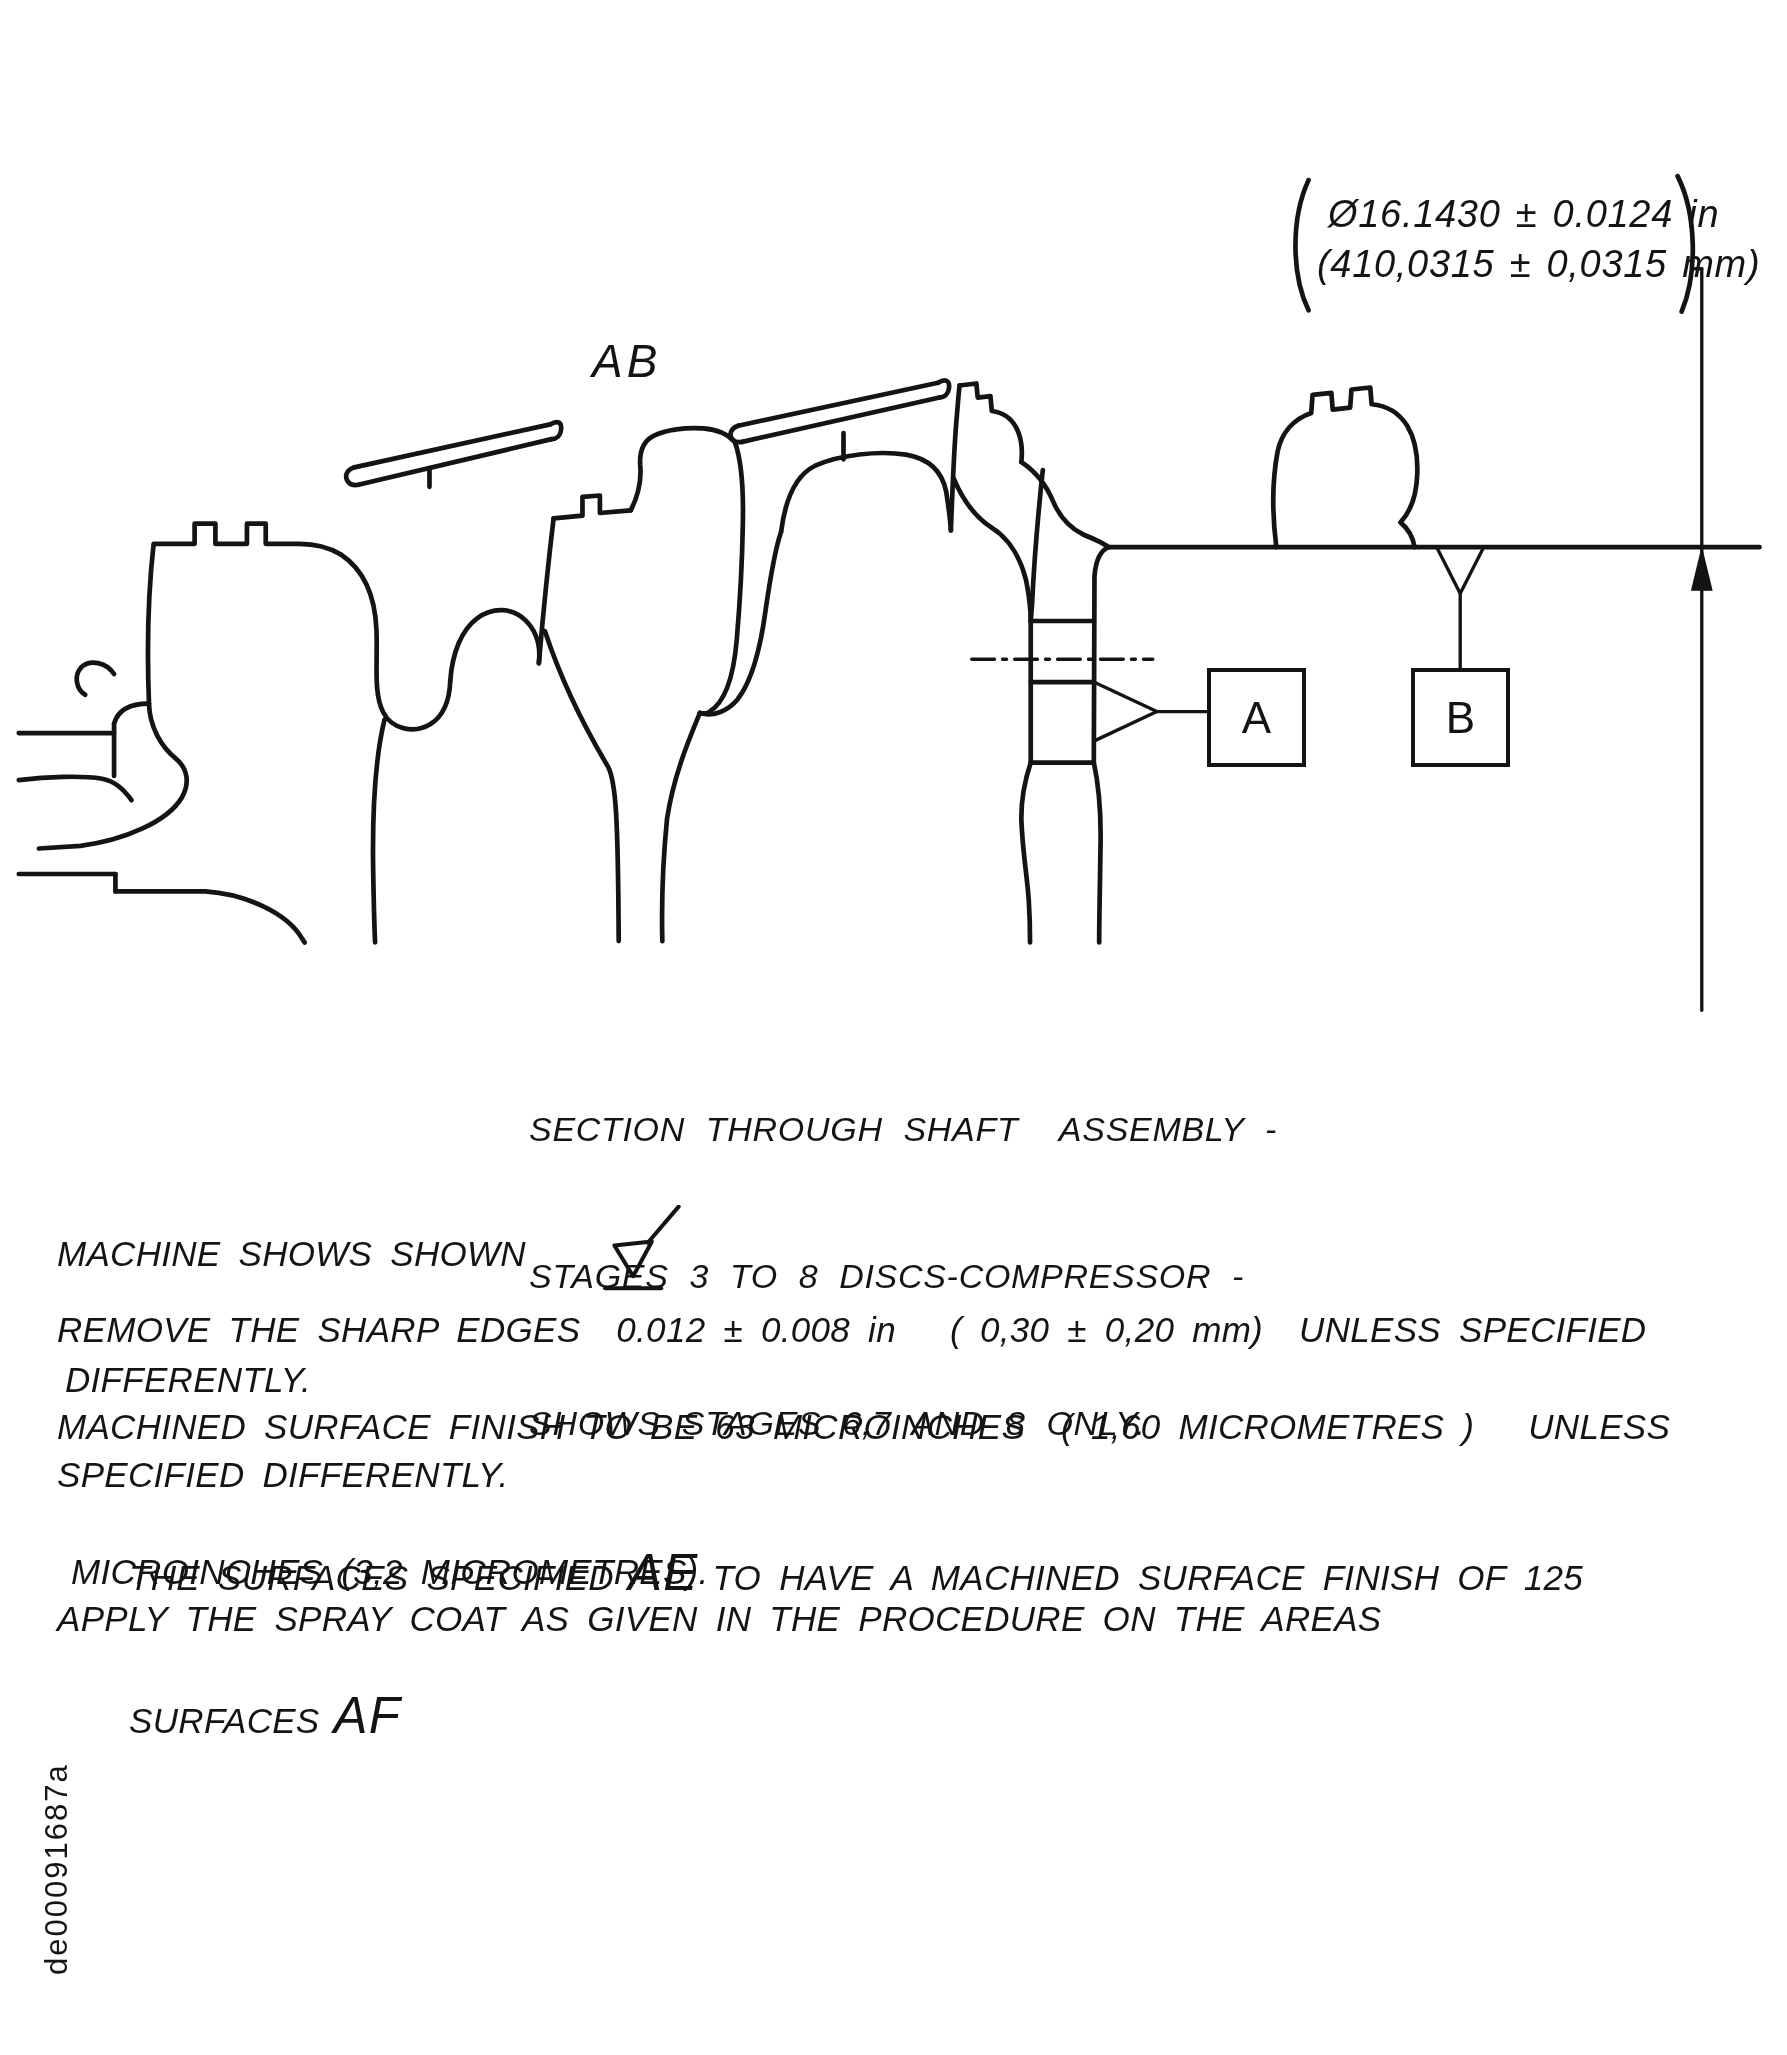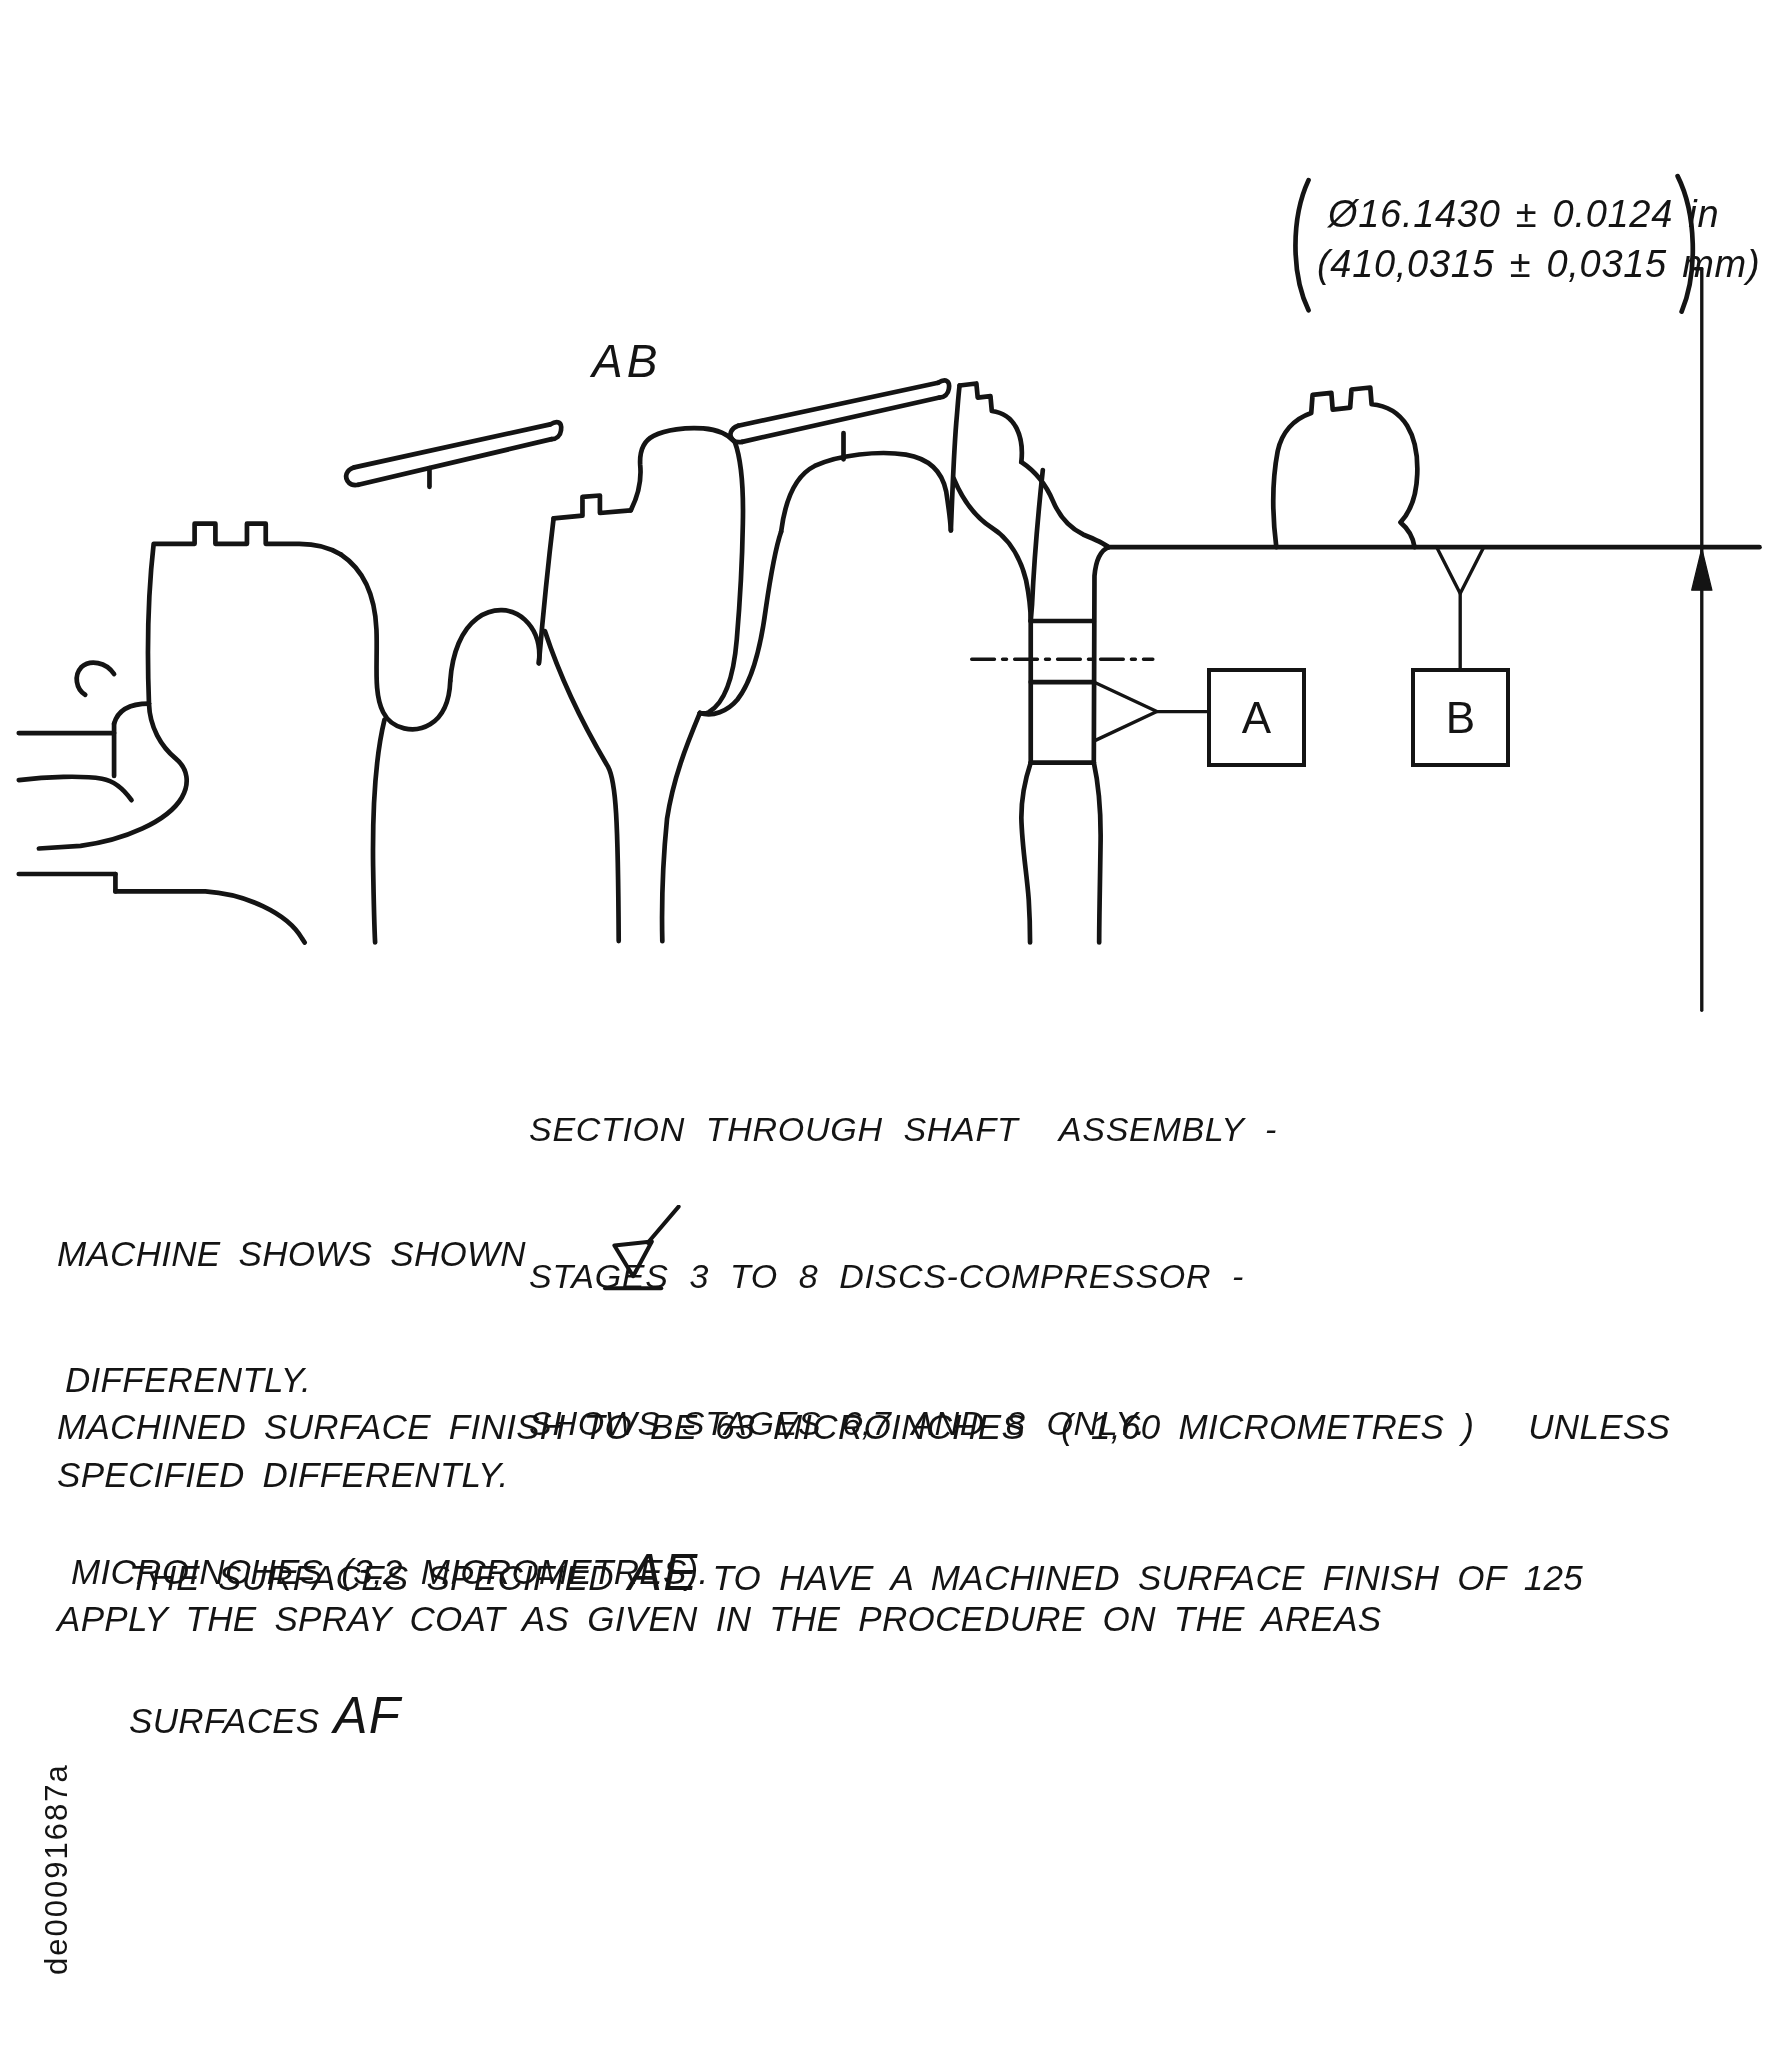--- a/index.html
+++ b/index.html
@@ -149,20 +149,21 @@
   <div class="t note" style="left:57px;top:1234px;">MACHINE SHOWS SHOWN</div>
 
   <div class="symwrap">
     <svg viewBox="0 0 130 150" width="87" height="101">
       <path d="M20 60 L76 54 L48 106 Z" fill="none" stroke="#141414" stroke-width="6" stroke-linejoin="round"></path>
       <path d="M6 124 L90 124" fill="none" stroke="#141414" stroke-width="6" stroke-linecap="round"></path>
       <path d="M70 56 L116 2" fill="none" stroke="#141414" stroke-width="6" stroke-linecap="round"></path>
     </svg>
   </div>
 
+  <div class="t note" style="left:57px;top:1310px;">REMOVE THE SHARP EDGES  0.012 ± 0.008 in   ( 0,30 ± 0,20 mm)  UNLESS SPECIFIED</div>
   <div class="t note" style="left:57px;top:1360px;margin-left:8px;">DIFFERENTLY.</div>
   <div class="t note" style="left:57px;top:1407px;">MACHINED SURFACE FINISH TO BE 63 MICROINCHES  ( 1,60 MICROMETRES )   UNLESS</div>
   <div class="t note" style="left:57px;top:1455px;">SPECIFIED DIFFERENTLY.</div>
 
   <div class="t note" style="left:57px;top:1503px;">
     <span>THE SURFACES SPECIFIED</span><span class="note-big">AE</span><span>TO HAVE A MACHINED SURFACE FINISH OF 125</span>
   </div>
 
   <div class="t note" style="left:71px;top:1552px;">MICROINCHES (3,2 MICROMETRES).</div>
   <div class="t note" style="left:57px;top:1599px;">APPLY THE SPRAY COAT AS GIVEN IN THE PROCEDURE ON THE AREAS</div>

